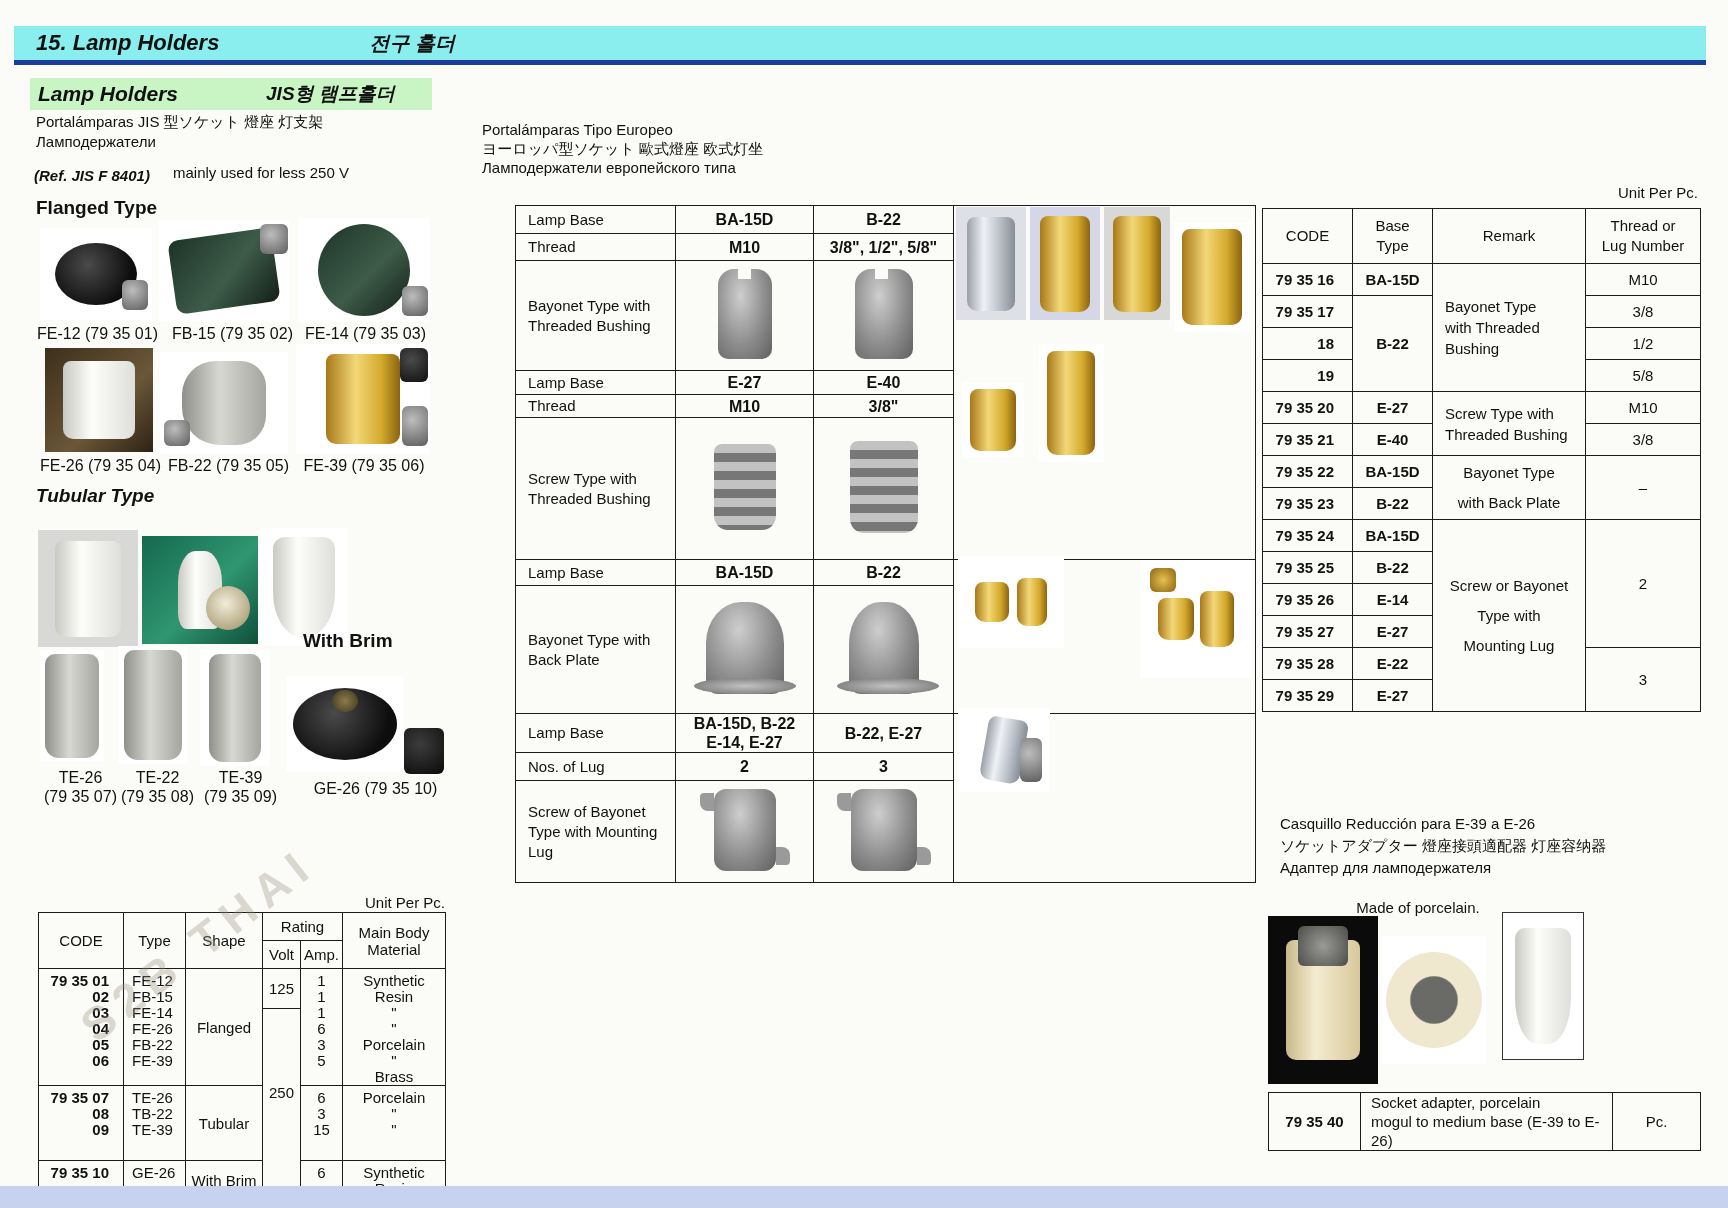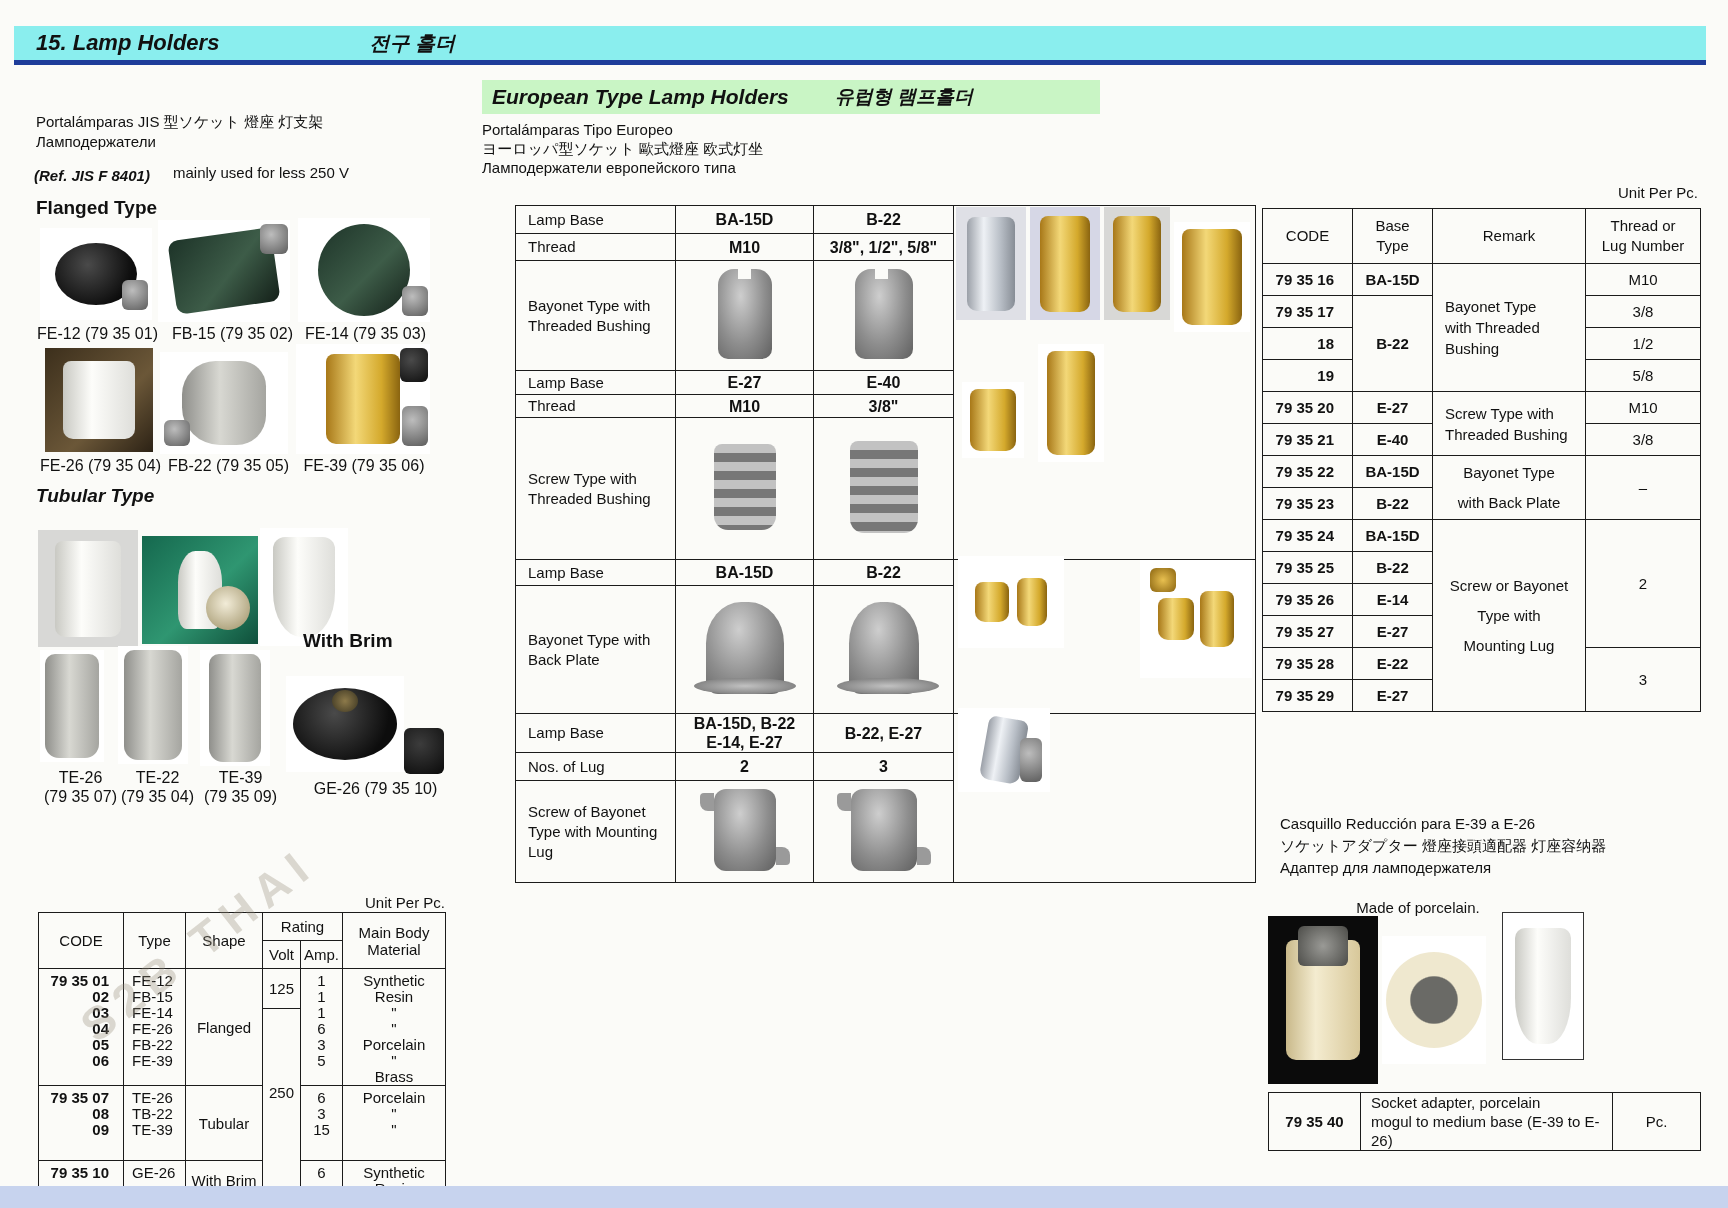--- a/index.html
+++ b/index.html
@@ -104,20 +104,24 @@
 <body>
 
 <div id="page">
 
   <div class="abs topbar">
     <span class="pagetitle">15. Lamp Holders</span>
     <span class="pagetitle-kr">전구 홀더</span>
   </div>
   <div class="abs topbar-line"></div>
 
+  <div class="abs greenbox" style="left:30px;top:78px;width:402px;height:32px;display:flex;align-items:center;">
+    <span class="sect-title" style="margin-left:8px;">Lamp Holders</span>
+    <span class="sect-kr" style="margin-left:88px;">JIS형 램프홀더</span>
+  </div>
   <div class="abs subtxt" style="left:36px;top:112px;">Portalámparas  JIS 型ソケット  燈座  灯支架</div>
   <div class="abs subtxt" style="left:36px;top:132px;">Ламподержатели</div>
   <div class="abs subtxt" style="left:34px;top:166px;font-weight:bold;font-style:italic;">(Ref. JIS F 8401)</div>
   <div class="abs subtxt" style="left:173px;top:163px;">mainly used for less 250 V</div>
   <div class="abs heading" style="left:36px;top:197px;">Flanged Type</div>
 
   <div class="photo bg-white" style="left:40px;top:228px;width:112px;height:92px;">
     <div class="disc-dark" style="width:82px;height:62px;"></div>
     <div class="smallpart" style="right:4px;bottom:10px;width:26px;height:30px;"></div>
   </div>
@@ -175,21 +179,21 @@
   </div>
   <div class="photo bg-white" style="left:286px;top:676px;width:118px;height:96px;">
     <div class="disc-dark" style="width:104px;height:72px;"></div>
     <div class="smallpart" style="left:46px;top:14px;width:26px;height:22px;border-radius:50%;background:radial-gradient(circle,#8d7a4a,#3a3421);"></div>
   </div>
   <div class="smallpart" style="left:404px;top:728px;width:40px;height:46px;background:radial-gradient(circle at 40% 35%,#3c3c3c,#0a0a0a);"></div>
 
   <div class="abs caption pre" style="left:28px;top:768px;width:105px;">TE-26
 (79 35 07)</div>
   <div class="abs caption pre" style="left:105px;top:768px;width:105px;">TE-22
-(79 35 04)</div>
+(79 35 08)</div>
   <div class="abs caption pre" style="left:188px;top:768px;width:105px;">TE-39
 (79 35 09)</div>
   <div class="abs caption" style="left:298px;top:779px;width:155px;">GE-26 (79 35 10)</div>
 
   <div class="abs unitnote" style="left:330px;top:894px;width:115px;">Unit Per Pc.</div>
 
   <table class="abs ltable" style="left:38px;top:912px;">
     <colgroup>
         <col style="width:85px">
         <col style="width:62px">
@@ -264,24 +268,20 @@
         <td class="types pre">GE-26</td>
         <td class="shape">With Brim</td>
         <td class="amps pre">6</td>
         <td class="mats pre">Synthetic Resin</td>
       </tr>
     </tbody>
   </table>
 
   <div class="abs watermark" style="left:70px;top:1010px;">S2B THAI</div>
 
-  <div class="abs greenbox" style="left:482px;top:80px;width:618px;height:34px;display:flex;align-items:center;">
-    <span class="sect-title" style="margin-left:10px;">European Type Lamp Holders</span>
-    <span class="sect-kr" style="margin-left:46px;">유럽형 램프홀더</span>
-  </div>
   <div class="abs subtxt" style="left:482px;top:120px;">Portalámparas Tipo Europeo</div>
   <div class="abs subtxt" style="left:482px;top:139px;">ヨーロッパ型ソケット  歐式燈座  欧式灯坐</div>
   <div class="abs subtxt" style="left:482px;top:158px;">Ламподержатели европейского типа</div>
 
   <table class="abs etable" style="left:515px;top:205px;">
     <colgroup>
         <col style="width:160px">
         <col style="width:138px">
         <col style="width:140px">
         <col style="width:302px">

